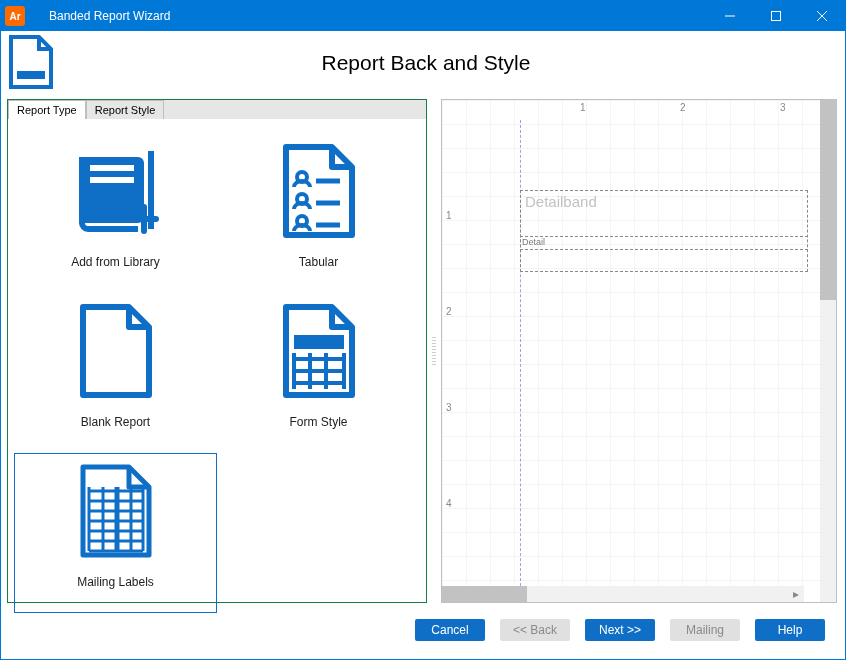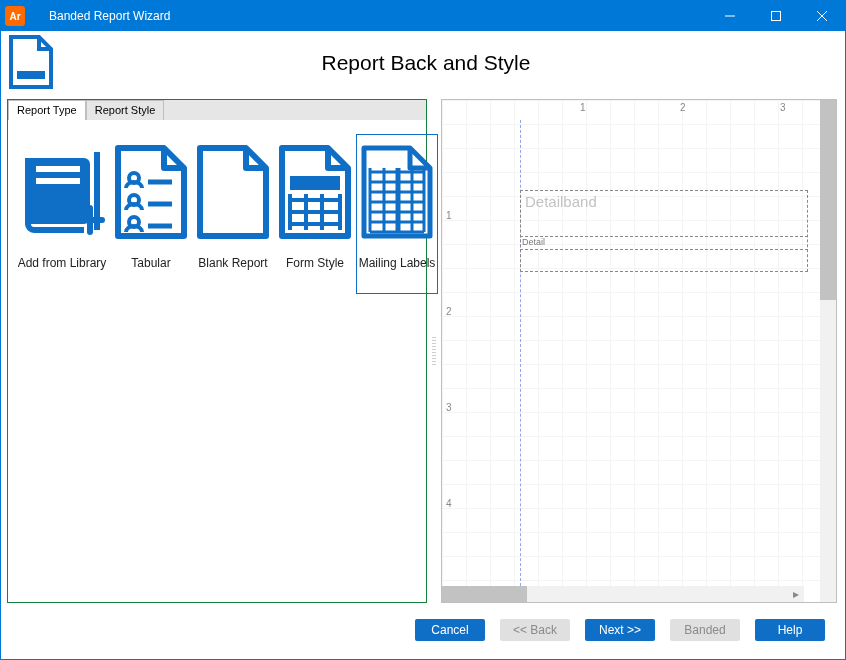--- a/index.html
+++ b/index.html
@@ -13,21 +13,21 @@
   
   .header { height: 64px; display: flex; align-items: center; padding: 6px 10px; }
   .header .doc-icon { margin-right: 12px; margin-left: -4px; }
   .header .page-title { flex: 1; text-align: center; font-size: 21px; font-weight: 400; padding-right: 50px; }
   
   .content { display: flex; padding: 4px 8px 6px 6px; height: 514px; }
   .left-pane { width: 420px; border: 1px solid #15803d; background: #fff; display: flex; flex-direction: column; }
   .tabs { display: flex; background: #e6e6e6; height: 20px; font-size: 11px; }
   .tab { padding: 3px 8px; border: 1px solid #bfbfbf; border-bottom: none; background: #e6e6e6; margin-right: 0; cursor: pointer; }
   .tab.active { background: #fff; }
-  .left-body { flex: 1; display: grid; grid-template-columns: repeat(5, 1fr); grid-auto-rows: 160px; padding: 14px 6px 4px 6px; gap: 0; align-content: start; }
+  .left-body { flex: 1; display: grid; grid-template-columns: repeat(2, 1fr); grid-auto-rows: 160px; padding: 14px 6px 4px 6px; gap: 0; align-content: start; }
   .tile { display: flex; flex-direction: column; align-items: center; justify-content: flex-start; padding: 2px; gap: 8px; }
   .tile.selected { border: 1px solid #0f6fc6; padding: 1px; }
   .tile-icon { height: 112px; display:flex; align-items:center; justify-content:center; }
   .tile-label { font-size: 12px; color: #222; text-align:center; }
 
   
   .gap { width: 14px; display:flex; align-items:center; justify-content:center; }
   .gap .grip { width:4px; height:28px; background: repeating-linear-gradient(#9a9a9a, #9a9a9a 1px, transparent 1px, transparent 3px); opacity:.5; }
   .right-pane { flex: 1; border: 1px solid #bfbfbf; background: #fff; position: relative; overflow: hidden; display:flex; }
   .preview { flex:1; position:relative; background: repeating-linear-gradient(#f4f4f4 0,#f4f4f4 1px, transparent 1px, transparent 24px), repeating-linear-gradient(90deg,#f4f4f4 0,#f4f4f4 1px, transparent 1px, transparent 24px); }
@@ -214,15 +214,15 @@
     <div class="vscroll">
       <div class="thumb"></div>
     </div>
   </div>
 </div>
 
 <div class="footer">
   <button class="btn primary">Cancel</button>
   <button class="btn secondary">&lt;&lt; Back</button>
   <button class="btn primary">Next &gt;&gt;</button>
-  <button class="btn secondary">Banded</button>
+  <button class="btn secondary">Mailing</button>
   <button class="btn primary">Help</button>
 </div>
 
 </body></html>

